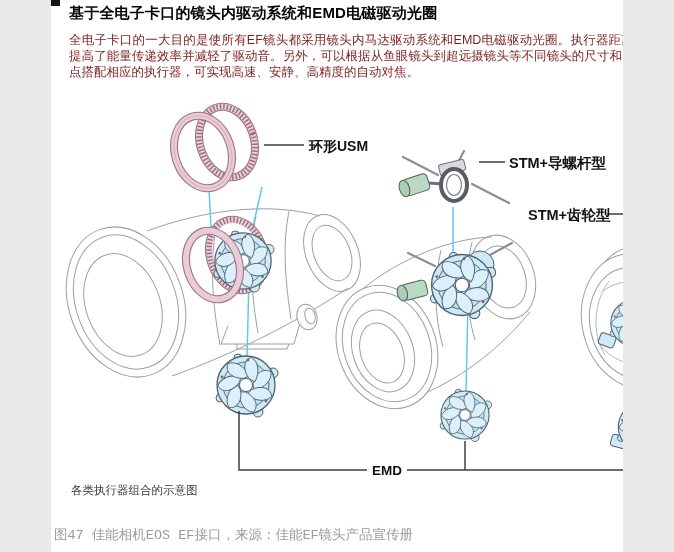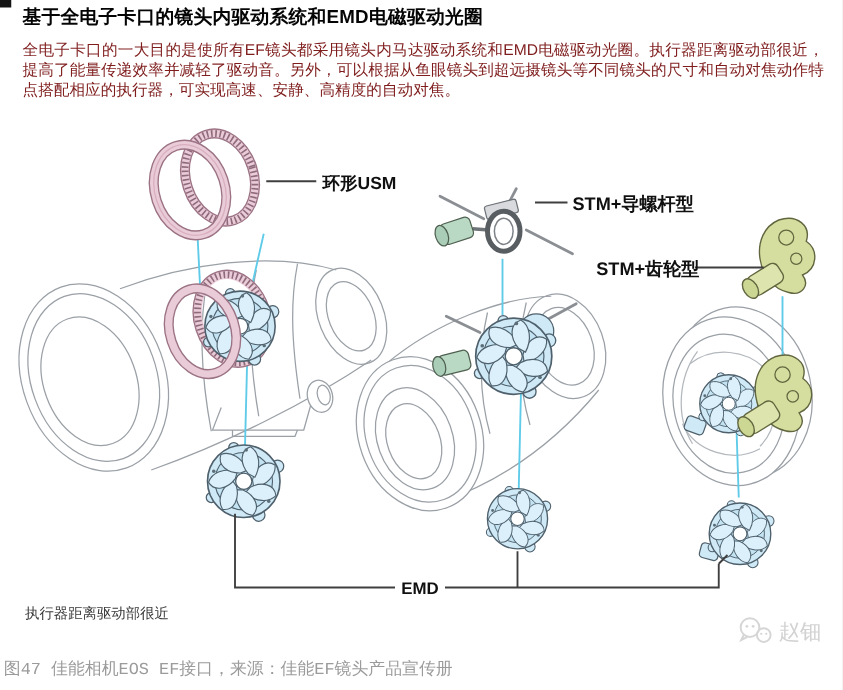--- a/index.html
+++ b/index.html
@@ -1,17 +1,17 @@
 <!DOCTYPE html>
 <html><head>
 <meta charset="utf-8">
 <style>
   html,body{margin:0;padding:0;background:#e9e9e9;}
   .page{
-    position:relative;width:674px;height:552px;background:#ffffff;
+    position:relative;width:572px;height:552px;background:#ffffff;
     font-family:"Liberation Sans",sans-serif;overflow:hidden;margin:0 auto;
   }
   .corner-mark{position:absolute;left:0;top:0;width:9px;height:6px;background:#141414;}
   .title{
     position:absolute;left:18px;top:4px;margin:0;
     font-size:15px;font-weight:700;color:#050505;letter-spacing:.2px;white-space:nowrap;
   }
   .body-text{
     position:absolute;left:18px;top:32px;width:641px;margin:0;
     font-size:12.5px;line-height:16px;color:#7f1d1d;text-align:justify;
@@ -216,21 +216,21 @@
     </g>
 
     <g font-weight="bold" fill="#101010">
       <text x="258" y="56" font-size="14">环形USM</text>
       <text x="458" y="73" font-size="14.5">STM+导螺杆型</text>
       <text x="477" y="125" font-size="14.5">STM+齿轮型</text>
       <text x="321" y="380" font-size="13.5">EMD</text>
     </g>
   </svg>
 
-  <div class="fig-caption">执行器距离驱动部很近</div>
+  <div class="fig-caption">各类执行器组合的示意图</div>
 
   <div class="watermark">
     <svg width="32" height="26" viewBox="0 0 32 26">
       <g fill="none" stroke="#d6d6d6" stroke-width="1.6">
         <circle cx="11" cy="10" r="7.5"></circle>
         <circle cx="22" cy="16" r="5.5"></circle>
         <path d="M 6 16 L 4 20 L 9 17.5"></path>
       </g>
       <g fill="#d6d6d6">
         <circle cx="8.5" cy="9" r="1.1"></circle>

